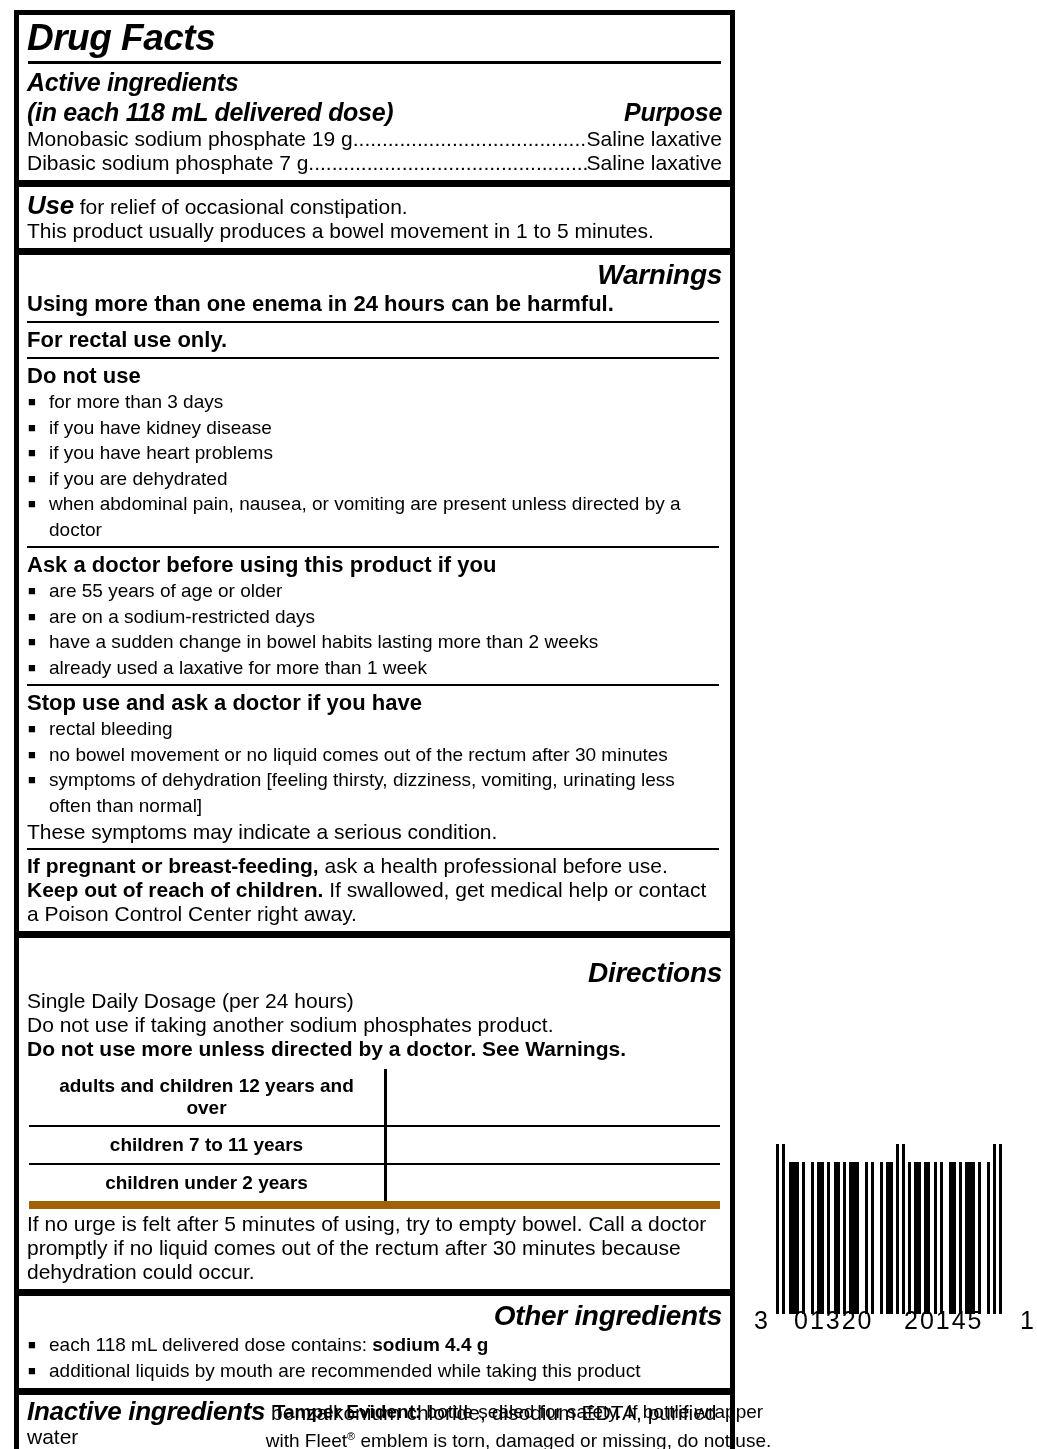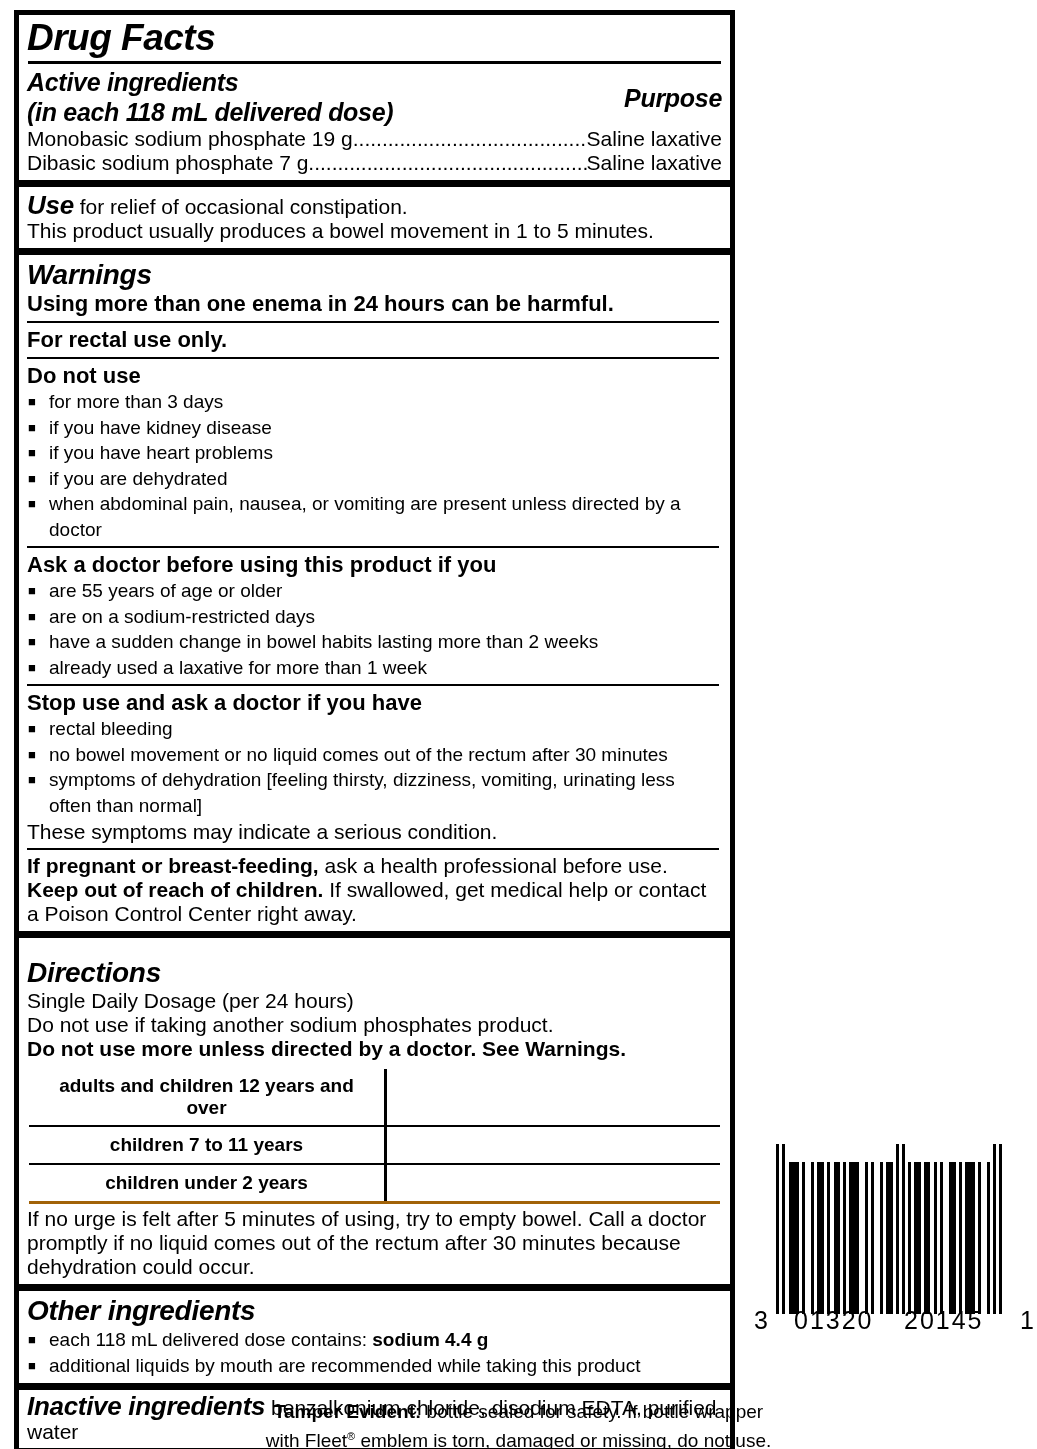--- a/index.html
+++ b/index.html
@@ -33,21 +33,21 @@
     letter-spacing:-0.5px;
     padding:2px 16px 0 8px;
   }
   .title-rule{
     height:3px;background:#000;
     margin:2px 9px 0 9px;
   }
 
   
   .ai-head{
-    display:flex;justify-content:space-between;align-items:center;
+    display:flex;justify-content:space-between;align-items:flex-end;
     font-weight:bold;font-style:italic;
     font-size:25px;line-height:30px;
     letter-spacing:-0.3px;
   }
   .ai-head .left{max-width:72%;}
   .ai-head .purpose{white-space:nowrap;padding-top:1px;}
   .ai-row{
     font-size:21px;line-height:24px;
     display:flex;align-items:baseline;
     white-space:nowrap;
@@ -63,20 +63,21 @@
   .ai-row .pp{flex:0 0 auto;}
 
   
   .p{font-size:21px;line-height:24px;}
   .b{font-weight:bold;}
   .hdbold{font-weight:bold;font-size:22px;line-height:26px;}
   .sechead{
     font-weight:bold;font-style:italic;
     font-size:28px;line-height:32px;
     letter-spacing:-0.3px;
+    text-align:right;
   }
   .usehead{
     font-weight:bold;font-style:italic;
     font-size:26px;line-height:26px;
     letter-spacing:-0.3px;
   }
   .inlinehead{
     font-weight:bold;font-style:italic;
     font-size:26px;
     letter-spacing:-0.3px;
@@ -94,21 +95,21 @@
   ul.bl li:before{
     content:"\25A0";
     position:absolute;left:1px;top:-1px;
     font-size:13px;line-height:27px;
   }
 
   
   .dtable{
     margin:8px 2px 0 2px;
     border-top:2px solid #000;
-    border-bottom:3px solid #a16207;
+    border-bottom:8px solid #a16207;
   }
   .drow{
     display:flex;align-items:stretch;
     border-bottom:2px solid #000;
     min-height:36px;
   }
   .drow:last-child{border-bottom:none;}
   .dcell-l{
     width:355px;box-sizing:border-box;
     font-size:19px;font-weight:bold;line-height:22px;

